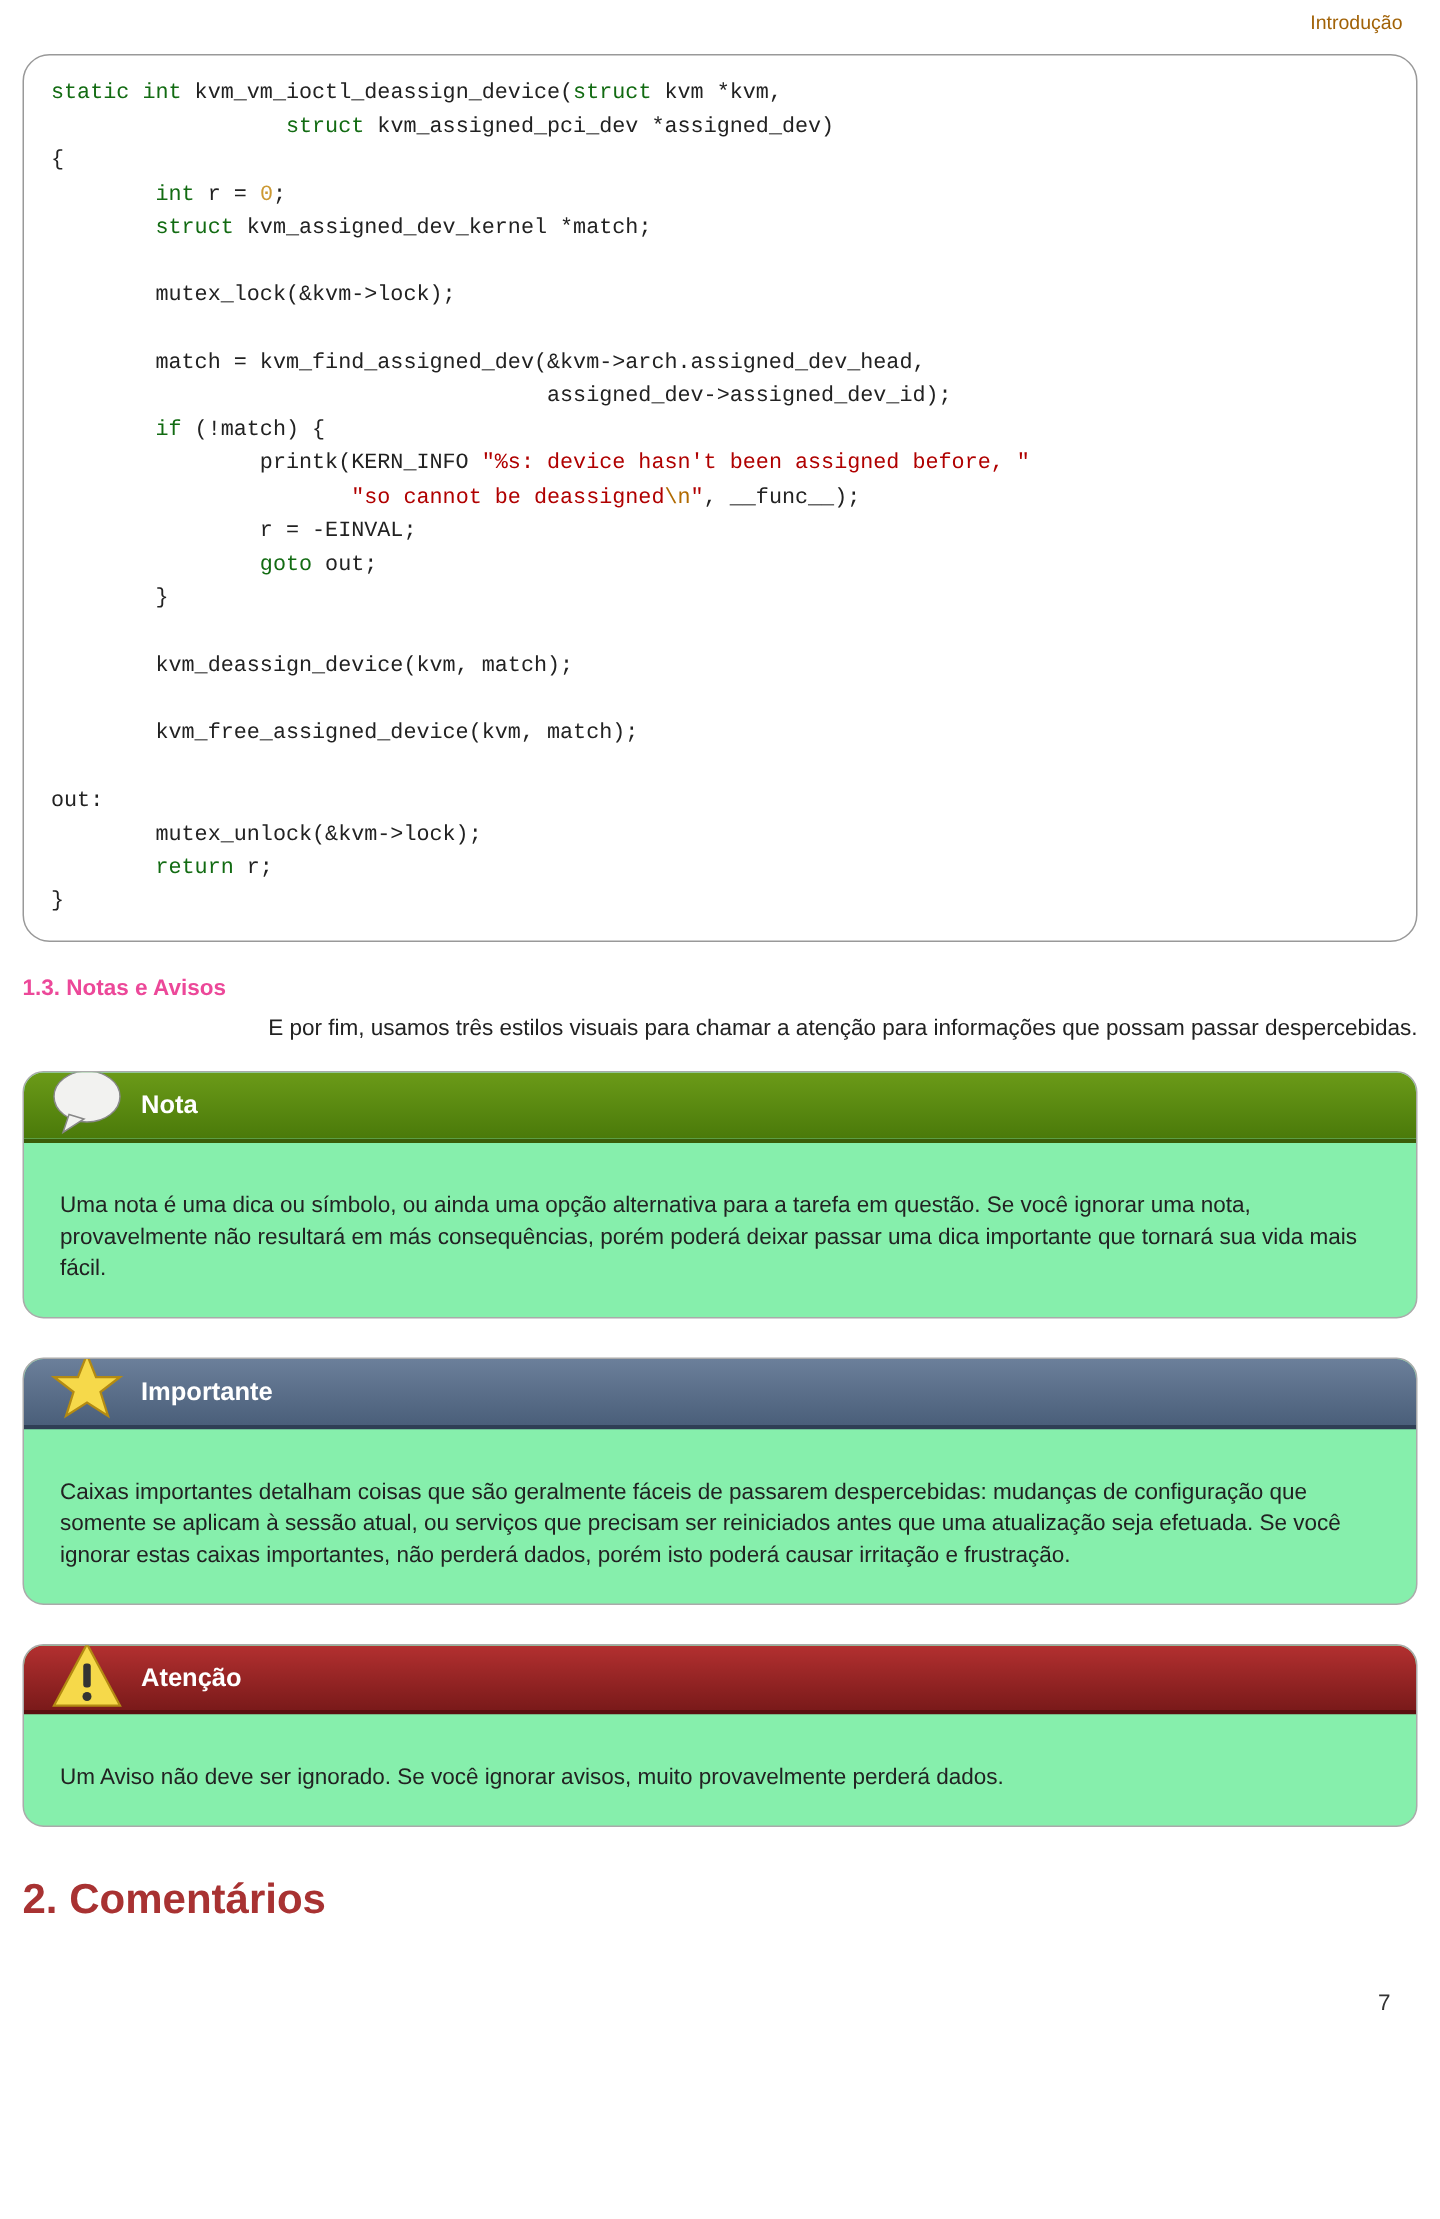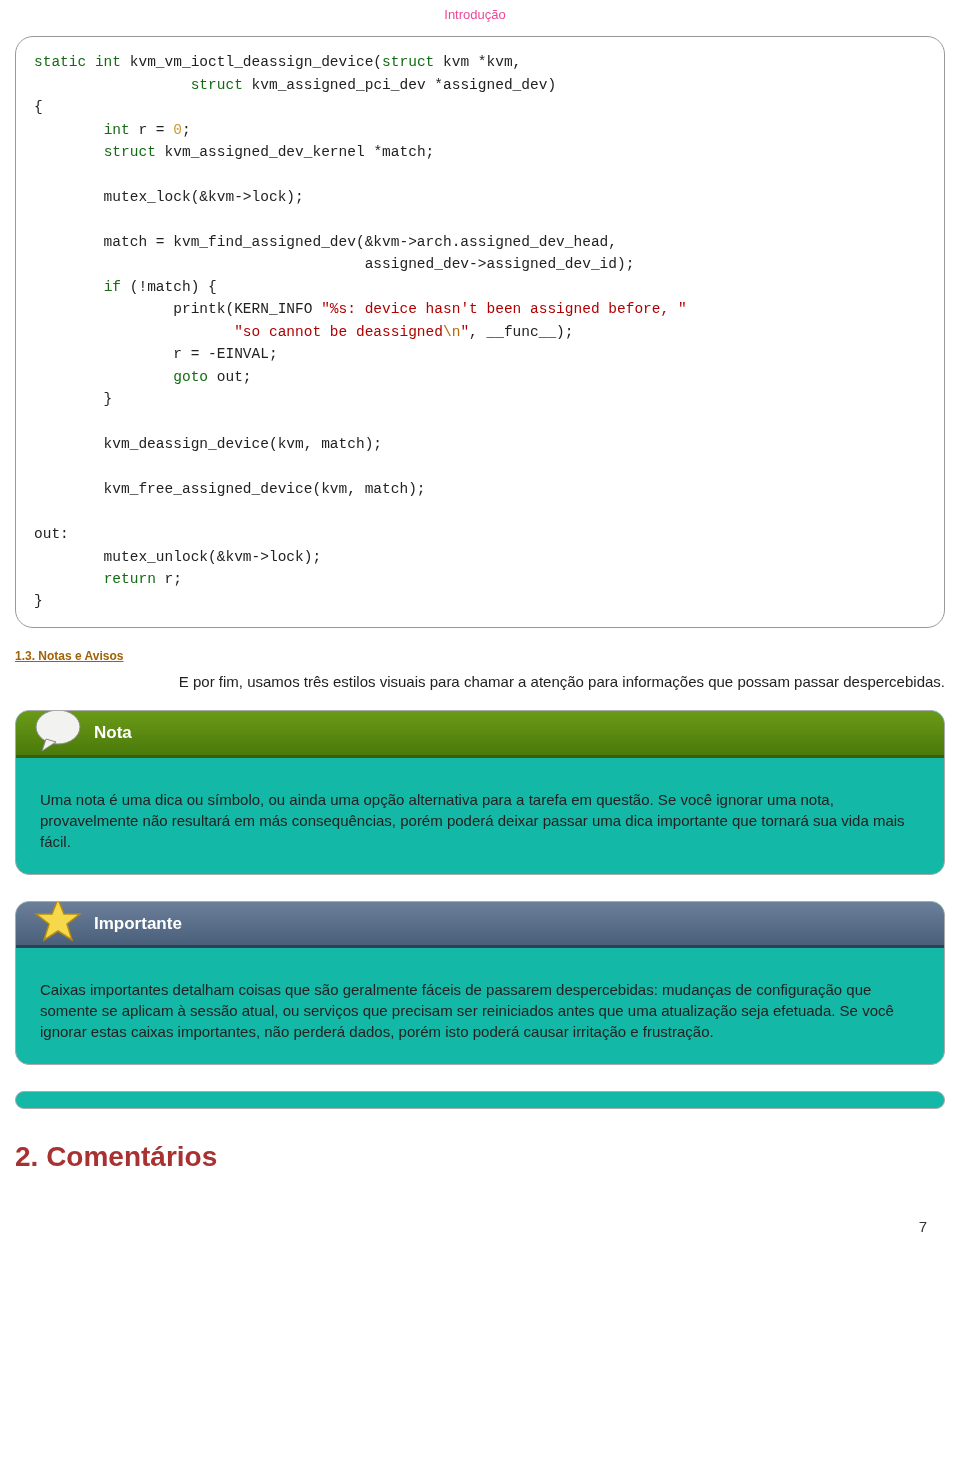--- a/index.html
+++ b/index.html
@@ -7,55 +7,54 @@
     font-family: "Liberation Sans", "DejaVu Sans", Arial, sans-serif;
     background: #fff;
     color: #222;
     width: 960px;
     margin: 0 auto;
     padding: 0 15px 40px 15px;
     font-size: 15px;
     line-height: 1.4;
   }
   .breadcrumb {
-    text-align: center;
-    color: #ec4899;
+    text-align: right;
+    color: #a16207;
     font-size: 13px;
     padding: 6px 10px 12px 0;
   }
   .code-block {
     border: 1px solid #999;
     border-radius: 18px;
     padding: 14px 18px;
     font-family: "Liberation Mono", "DejaVu Sans Mono", monospace;
     font-size: 14.5px;
     line-height: 1.55;
     white-space: pre;
     color: #222;
     overflow-x: auto;
   }
   .kw { color: #126b12; }
   .type { color: #126b12; }
   .num { color: #c93; }
   .str { color: #b00000; }
   .esc { color: #b06a00; }
   h3.section {
-    color: #a16207;
-    font-size: 12px;
+    color: #ec4899;
+    font-size: 15px;
     font-weight: bold;
     margin: 20px 0 6px 0;
-    text-decoration: underline;
   }
   p.body { margin: 4px 0 18px 0; text-align: right; }
   .admonition {
     border: 1px solid #aaa;
     border-radius: 14px;
     padding: 0 0 16px 0;
     margin: 18px 0 26px 0;
-    background: #14b8a6;
+    background: #86efac;
     overflow: hidden;
   }
   .admon-header {
     position: relative;
     color: #fff;
     font-weight: bold;
     font-size: 17px;
     padding: 10px 12px 10px 78px;
     border-radius: 13px 13px 0 0;
   }
@@ -145,17 +144,26 @@
   <div class="admon-header">
     <svg class="admon-icon" viewBox="0 0 52 52">
       <path d="M26 3 L32 18 L48 18 L35 28 L40 44 L26 35 L12 44 L17 28 L4 18 L20 18 Z" fill="#f6d94a" stroke="#b38a12" stroke-width="1.5"></path>
     </svg>
     <span>Importante</span>
   </div>
   <div class="admon-body">Caixas importantes detalham coisas que são geralmente fáceis de passarem despercebidas: mudanças de configuração que somente se aplicam à sessão atual, ou serviços que precisam ser reiniciados antes que uma atualização seja efetuada. Se você ignorar estas caixas importantes, não perderá dados, porém isto poderá causar irritação e frustração.</div>
 </div>
 
 <div class="admonition admon-warning">
+  <div class="admon-header">
+    <svg class="admon-icon" viewBox="0 0 52 52">
+      <path d="M26 5 L48 46 L4 46 Z" fill="#f6d94a" stroke="#b38a12" stroke-width="1.5"></path>
+      <rect x="23.5" y="18" width="5" height="16" rx="2" fill="#333"></rect>
+      <circle cx="26" cy="40" r="3" fill="#333"></circle>
+    </svg>
+    <span>Atenção</span>
+  </div>
+  <div class="admon-body">Um Aviso não deve ser ignorado. Se você ignorar avisos, muito provavelmente perderá dados.</div>
 </div>
 
 <h2 class="chapter">2. Comentários</h2>
 
 <div class="pagenum">7</div>
 
 </body></html>

